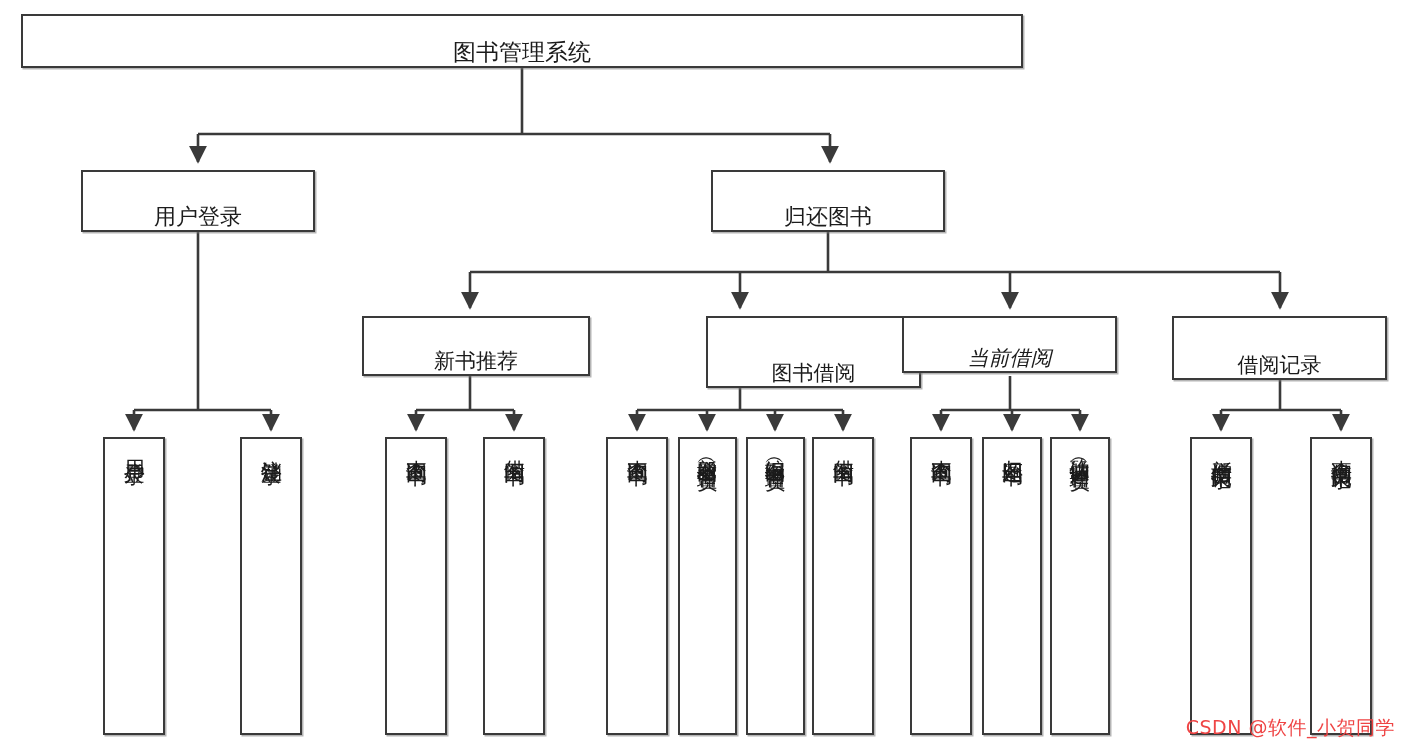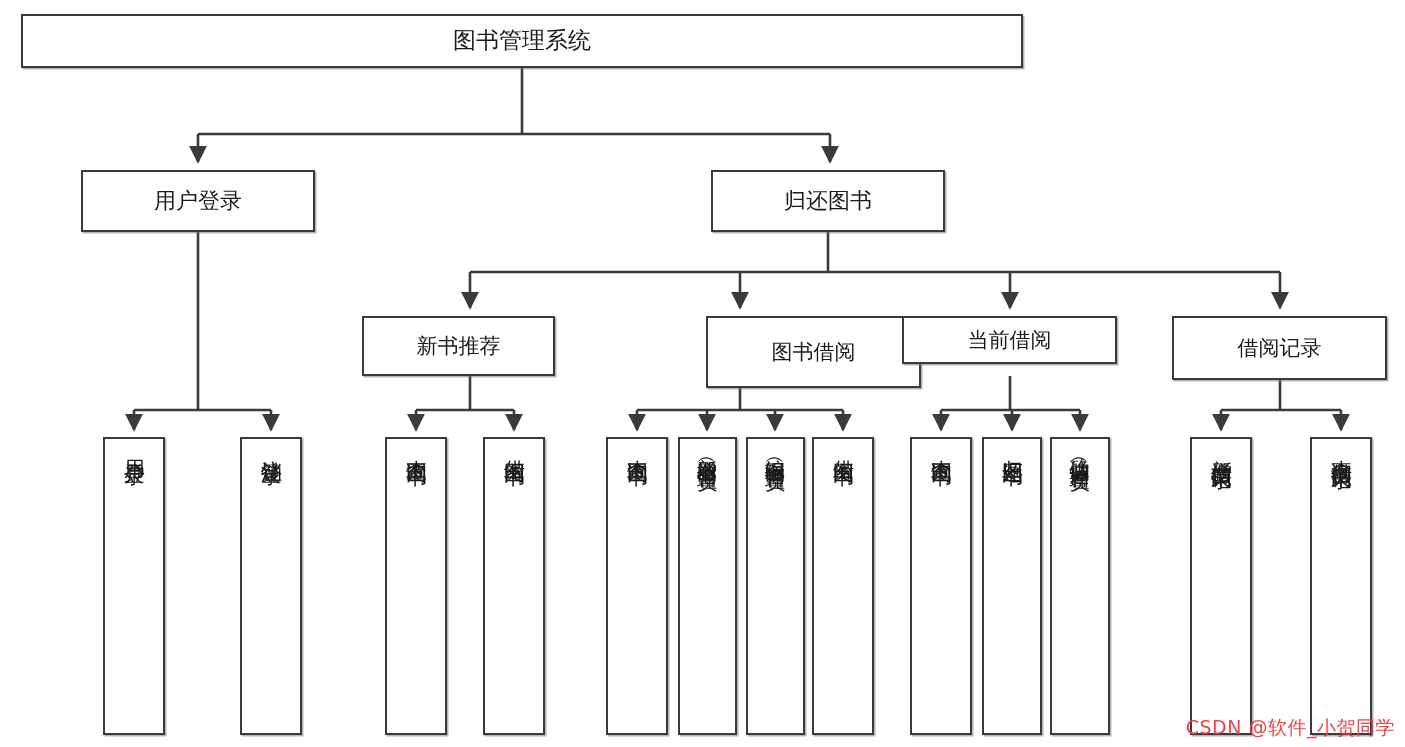--- a/index.html
+++ b/index.html
@@ -25,21 +25,21 @@
     height: 747px;
     pointer-events: none;
   }
   .node {
     position: absolute;
     box-sizing: border-box;
     background: #ffffff;
     border: 2px solid #3a3a3a;
     box-shadow: 1.5px 1.5px 0 0 rgba(120,120,120,0.55);
     display: flex;
-    align-items: center;
+    align-items: flex-end;
     justify-content: center;
     color: #1b1b1b;
   }
   .node .label {
     display: block;
     text-align: center;
     line-height: 1.18;
     white-space: nowrap;
   }
   .node.root .label   { font-size: 23px; }
@@ -131,27 +131,27 @@
     <span class="label">图书管理系统</span>
   </div>
 
   <div class="node lvl2" style="left:81px; top:170px; width:234px; height:62px;">
     <span class="label">用户登录</span>
   </div>
   <div class="node lvl2" style="left:711px; top:170px; width:234px; height:62px;">
     <span class="label">归还图书</span>
   </div>
 
-  <div class="node lvl3" style="left:362px; top:316px; width:193px; height:60px;">
+  <div class="node lvl3" style="left:362px; top:316px; width:228px; height:60px;">
     <span class="label">新书推荐</span>
   </div>
   <div class="node lvl3" style="left:658px; top:316px; width:215px; height:72px;margin-left:48px;">
     <span class="label">图书借阅</span>
   </div>
-  <div class="node lvl3" style="left:902px; top:316px; width:215px; height:48px;">
+  <div class="node lvl3" style="left:902px; top:316px; width:215px; height:57px;font-style:italic;">
     <span class="label">当前借阅</span>
   </div>
   <div class="node lvl3" style="left:1172px; top:316px; width:215px; height:64px;">
     <span class="label">借阅记录</span>
   </div>
 
   <div class="node leaf" style="left:103px; top:437px; width:62px; height:298px;">
     <span class="label">用户登录</span>
   </div>
   <div class="node leaf" style="left:240px; top:437px; width:62px; height:298px;">

